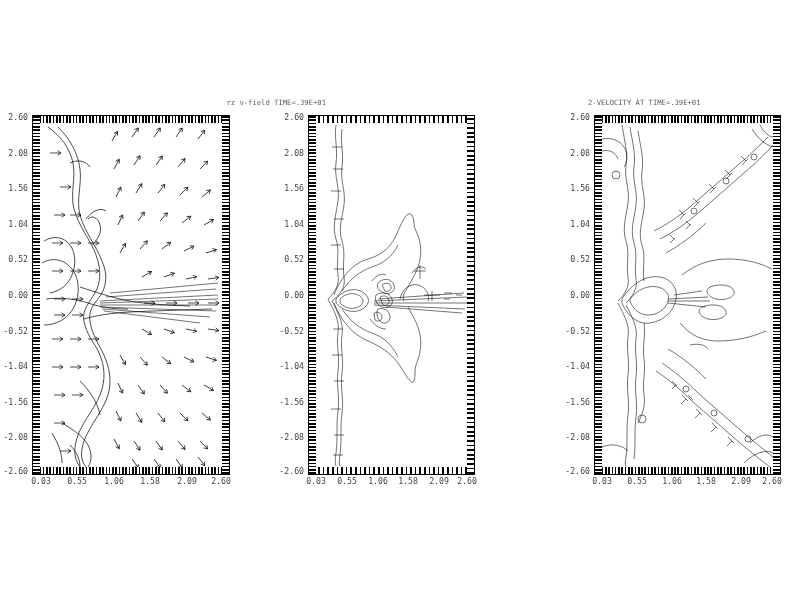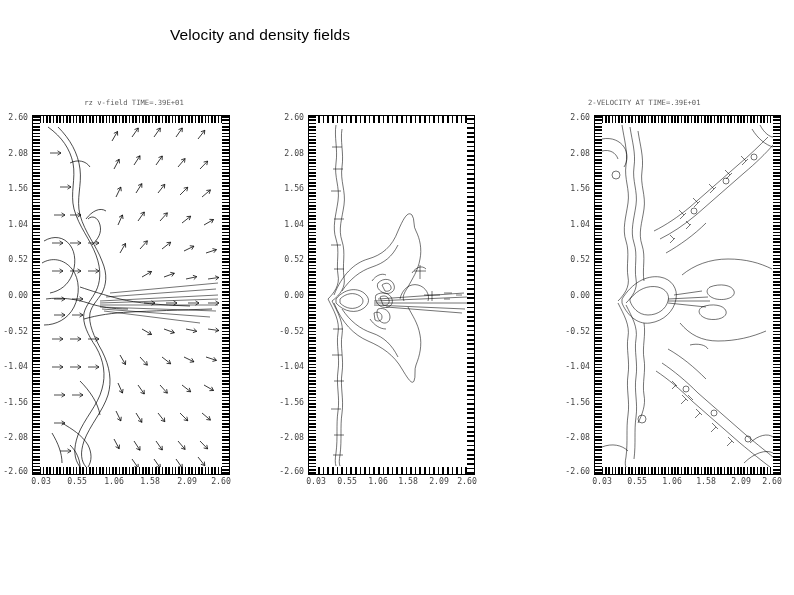--- a/index.html
+++ b/index.html
@@ -37,21 +37,21 @@
     position:absolute;
     top:0px; left:0; width:100%;
     text-align:center;
     font-family:"DejaVu Sans Mono", monospace;
     font-size:7.2px;
     color:#2b2b2b;
     white-space:nowrap;
     letter-spacing:0px;
     opacity:.78;
   }
-  #plot0 .plot-title{ text-align:center; }
+  #plot0 .plot-title{ text-align:right; padding-left:58px; }
   #plot1 .plot-title{ text-align:left; padding-left:38px; }
   #plot2 .plot-title{ text-align:left; padding-left:32px; }
 
   
   .frame{
     position:absolute;
     border:1px solid #000;
     background:#fff;
     overflow:hidden;
   }
@@ -126,21 +126,20 @@
 
   .stroke{fill:none;stroke:#000;stroke-width:0.7;}
   .stroke-thin{fill:none;stroke:#000;stroke-width:0.55;}
   .arrow{stroke:#000;stroke-width:0.7;fill:none;}
 </style>
 </head>
 <body>
 
 <div id="slide">
 
-  <div class="slide-title">Velocity and density fields</div>
 
   <div class="plot" id="plot0">
     <div class="plot-title">rz v-field TIME=.39E+01</div>
 
     <div class="ylabels">
       <div class="ylab" style="top:2px">2.60</div>
       <div class="ylab" style="top:37.6px">2.08</div>
       <div class="ylab" style="top:73.2px">1.56</div>
       <div class="ylab" style="top:108.8px">1.04</div>
       <div class="ylab" style="top:144.4px">0.52</div>

